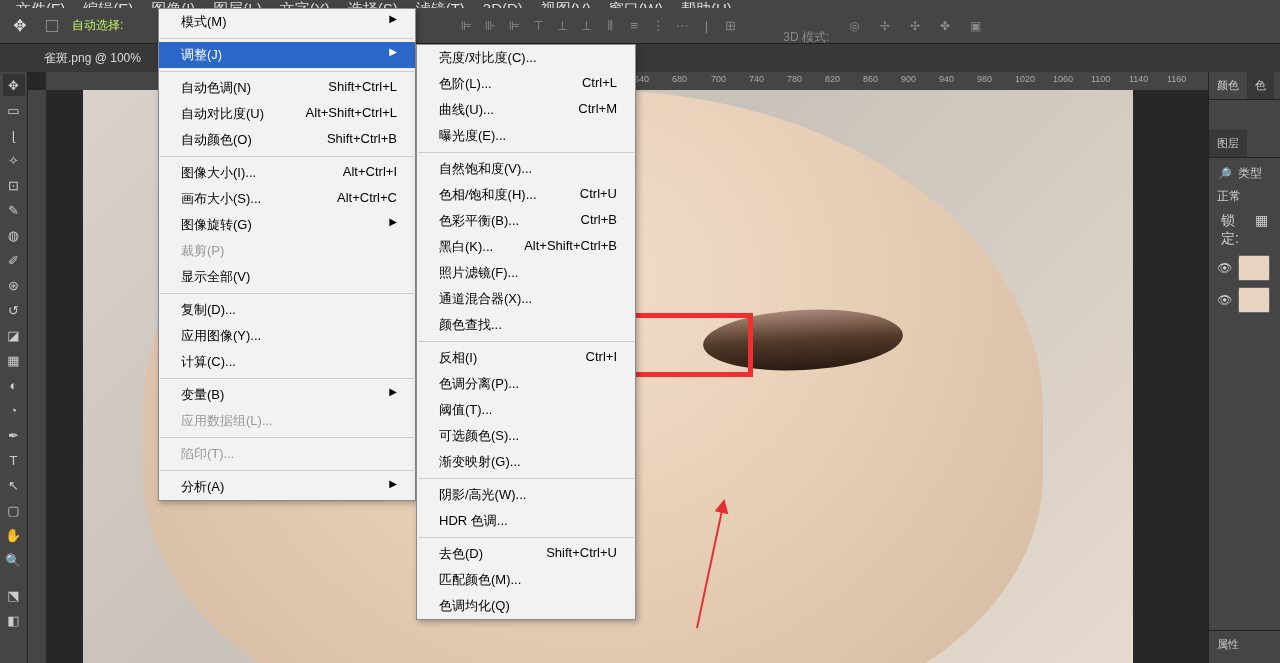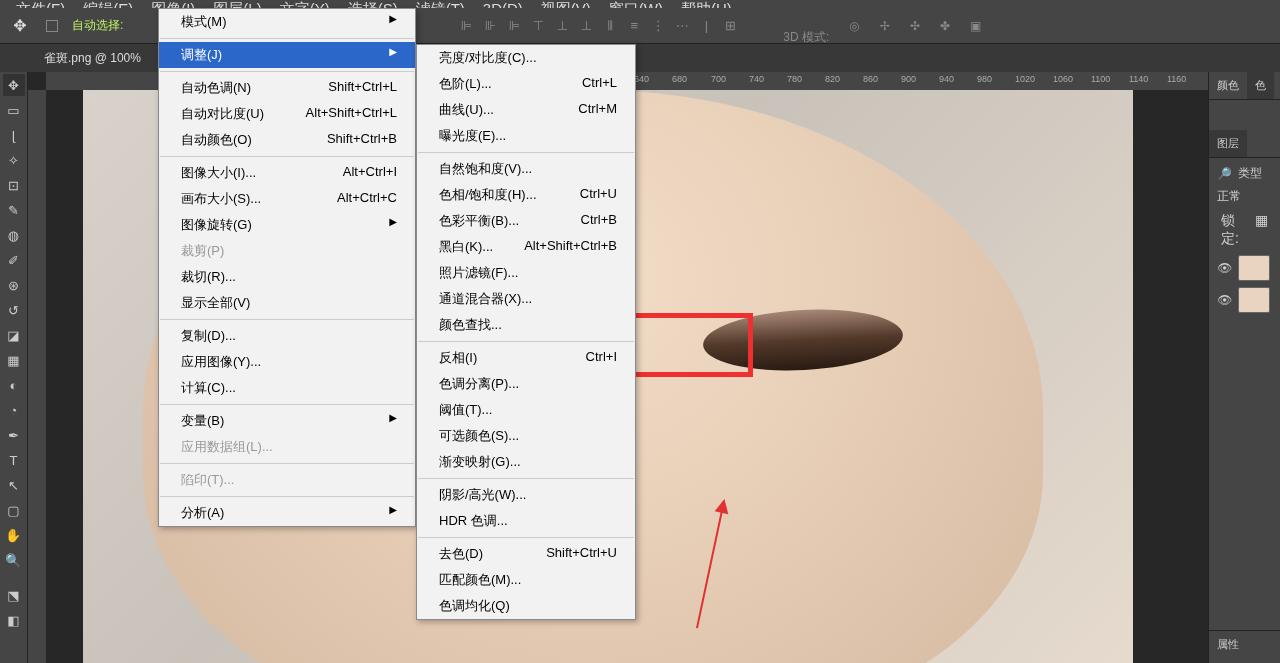--- a/index.html
+++ b/index.html
@@ -216,23 +216,20 @@
       <span>Alt+Ctrl+C</span>
     </div>
   <div class="menu-item">
       <span>图像旋转(G)</span>
       <span class="arrow-r">▶</span>
     </div>
   <div class="menu-item disabled">
       <span>裁剪(P)</span>
     </div>
   <div class="menu-item">
-      <span>裁切(R)...</span>
-    </div>
-  <div class="menu-item">
       <span>显示全部(V)</span>
     </div>
   <div class="menu-sep"></div>
   <div class="menu-item">
       <span>复制(D)...</span>
     </div>
   <div class="menu-item">
       <span>应用图像(Y)...</span>
     </div>
   <div class="menu-item">

